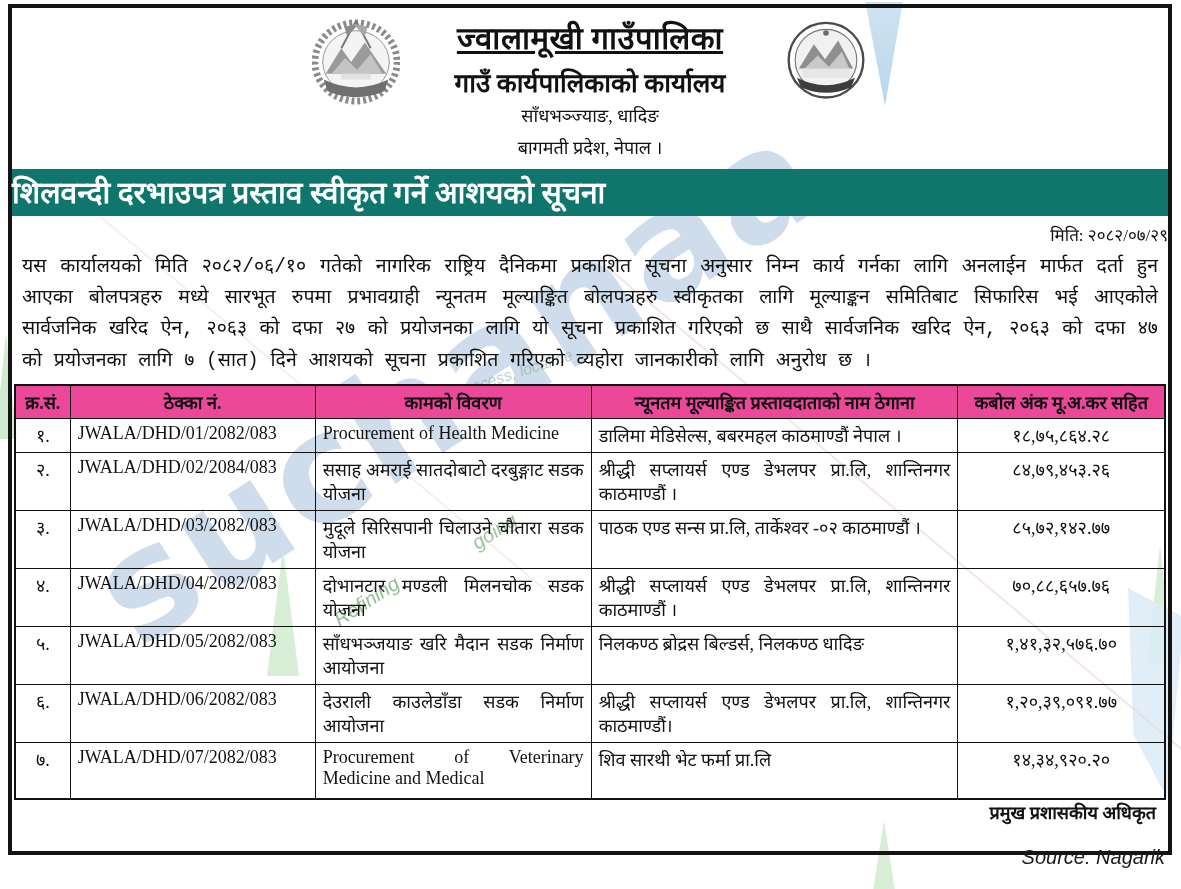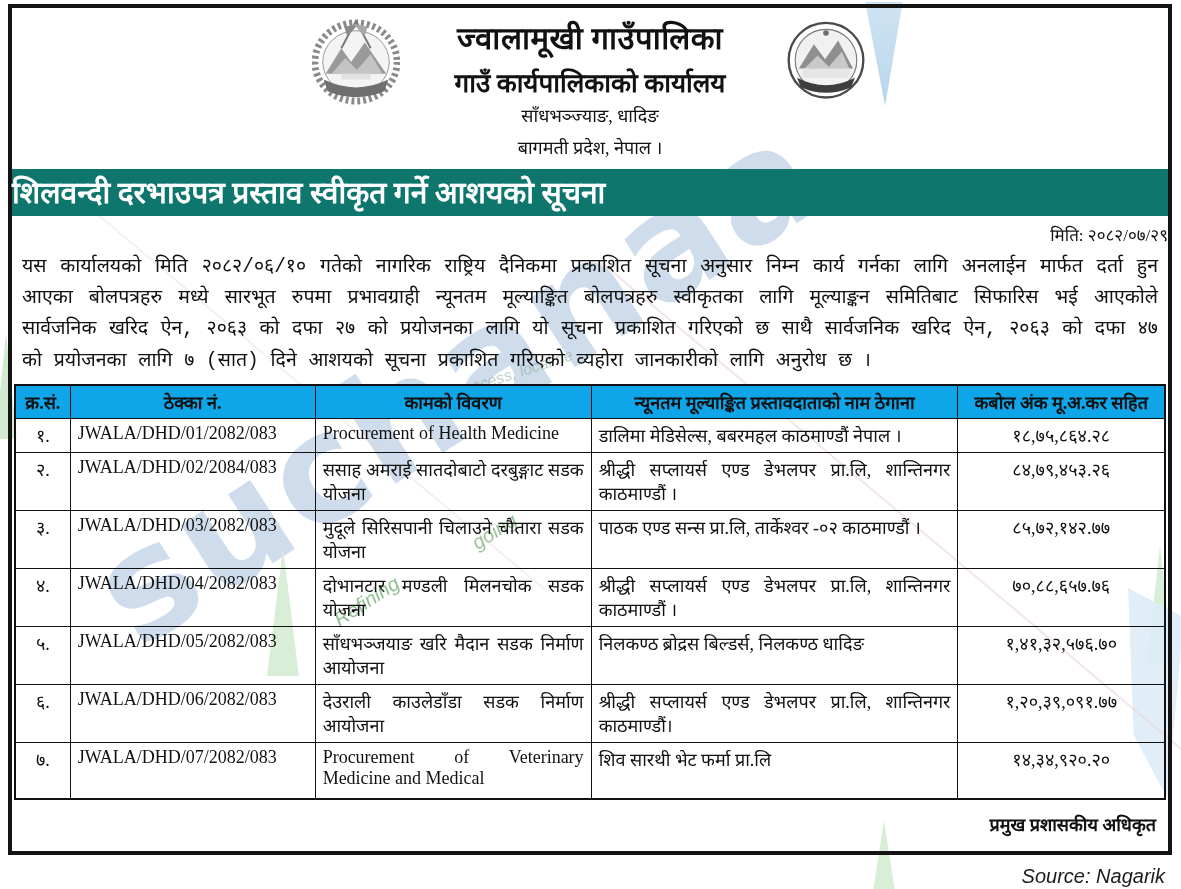--- a/index.html
+++ b/index.html
@@ -37,21 +37,21 @@
   .wm-line2 { left:70px;  top:190px; width:620px; transform:rotate(40deg); opacity:.35; }
   
   .doc-border {
     position:absolute; left:8px; top:4px; right:9px; bottom:34px;
     border:4px solid #141414; z-index:1; background:transparent;
   }
   .header { position:relative; text-align:center; padding-top:8px; }
   .logo { position:absolute; top:6px; }
   .logo-left  { left:300px; width:88px; height:92px; }
   .logo-right { left:772px; width:84px; height:84px; top:12px; }
-  .muni-name { font-size:31px; font-weight:bold; letter-spacing:.5px; }
+  .muni-name { font-size:31px; font-weight:bold; letter-spacing:.5px;text-decoration:underline; }
   .office    { font-size:26px; font-weight:bold; margin-top:6px; }
   .addr      { font-size:18px; margin-top:3px; }
   .prov      { font-size:18px; margin-top:8px; }
   .banner {
     margin-top:10px; height:47px; line-height:47px; background:#0f766e;
     color:#ffffff; font-size:30px; font-weight:bold;
   }
   .date-line { text-align:right; font-size:17px; margin-top:7px; }
   .body-par {
     margin:6px 10px 0 10px; font-size:19.5px; line-height:1.6;
@@ -60,31 +60,31 @@
   }
   .tapasil { text-align:center; font-weight:bold; font-size:19px; margin-top:4px; }
   table.notice {
     width:calc(100% - 4px); margin:7px 2px 0 2px;
     border-collapse:collapse; border:2px solid #111;
   }
   table.notice th, table.notice td {
     border:1.6px solid #111; vertical-align:top; font-size:18px; padding:4px 7px;
   }
   table.notice th {
-    background:#0ea5e9; font-weight:bold; text-align:center; vertical-align:middle;
+    background:#ec4899; font-weight:bold; text-align:center; vertical-align:middle;
     height:34px; padding:2px 4px;
   }
   td.c-sn  { text-align:center; }
   td.c-amt { text-align:center; vertical-align:top; padding-top:8px; }
   td.c-work, td.c-name { text-align:justify; }
   .latin { font-family:"Liberation Serif",serif; font-size:19px; }
   tr.h36 td { height:34px; } tr.h60 td { height:58px; } tr.h58 td { height:56px; }
-  .signature { text-align:right; font-weight:bold; font-size:18px; padding:12px 12px 0 0; }
+  .signature { text-align:right; font-weight:bold; font-size:18px; padding:0 12px 0 0; }
   .source {
-    position:absolute; right:16px; bottom:1px; z-index:1;
+    position:absolute; right:16px; bottom:20px; z-index:1;
     font-family:"Liberation Sans",sans-serif; font-style:italic; font-size:20px; color:#1c1c1c;
   }
 </style>
 </head>
 <body>
 
 <div class="page">
 
   <div class="wm wm-suchanaa">suchanaa</div>
   <div class="wm wm-frag wm-frag1">Refining</div>

